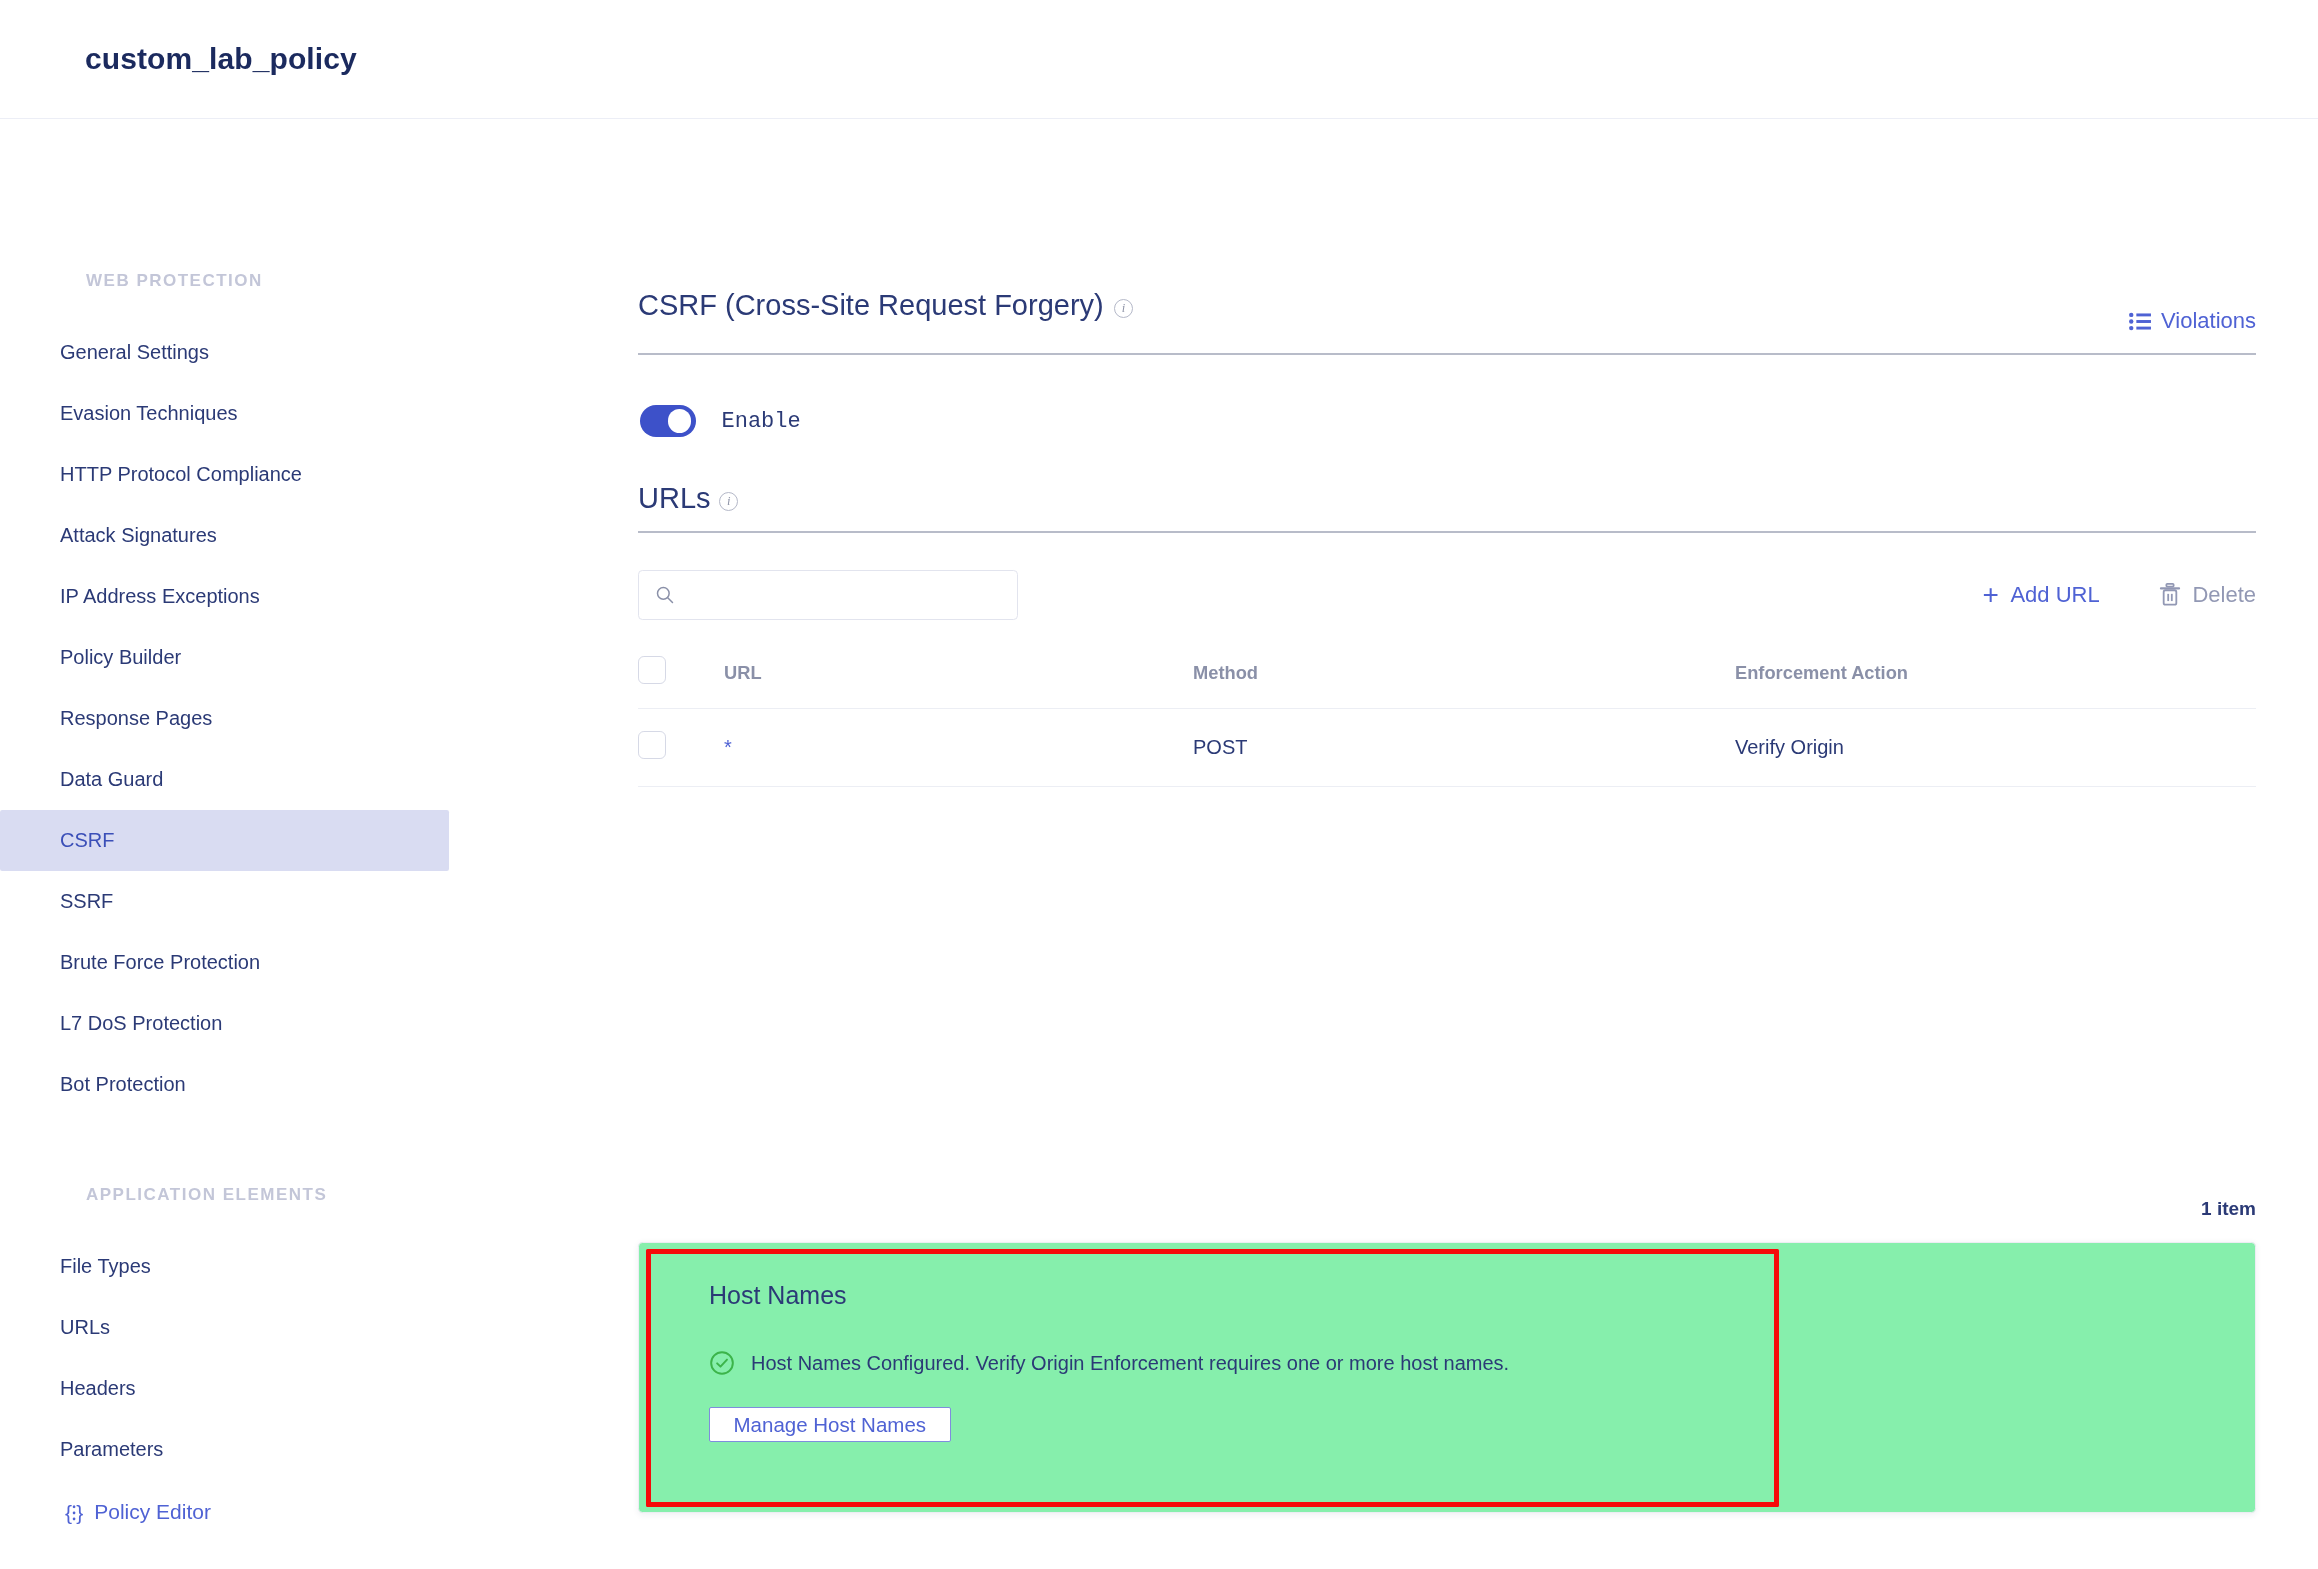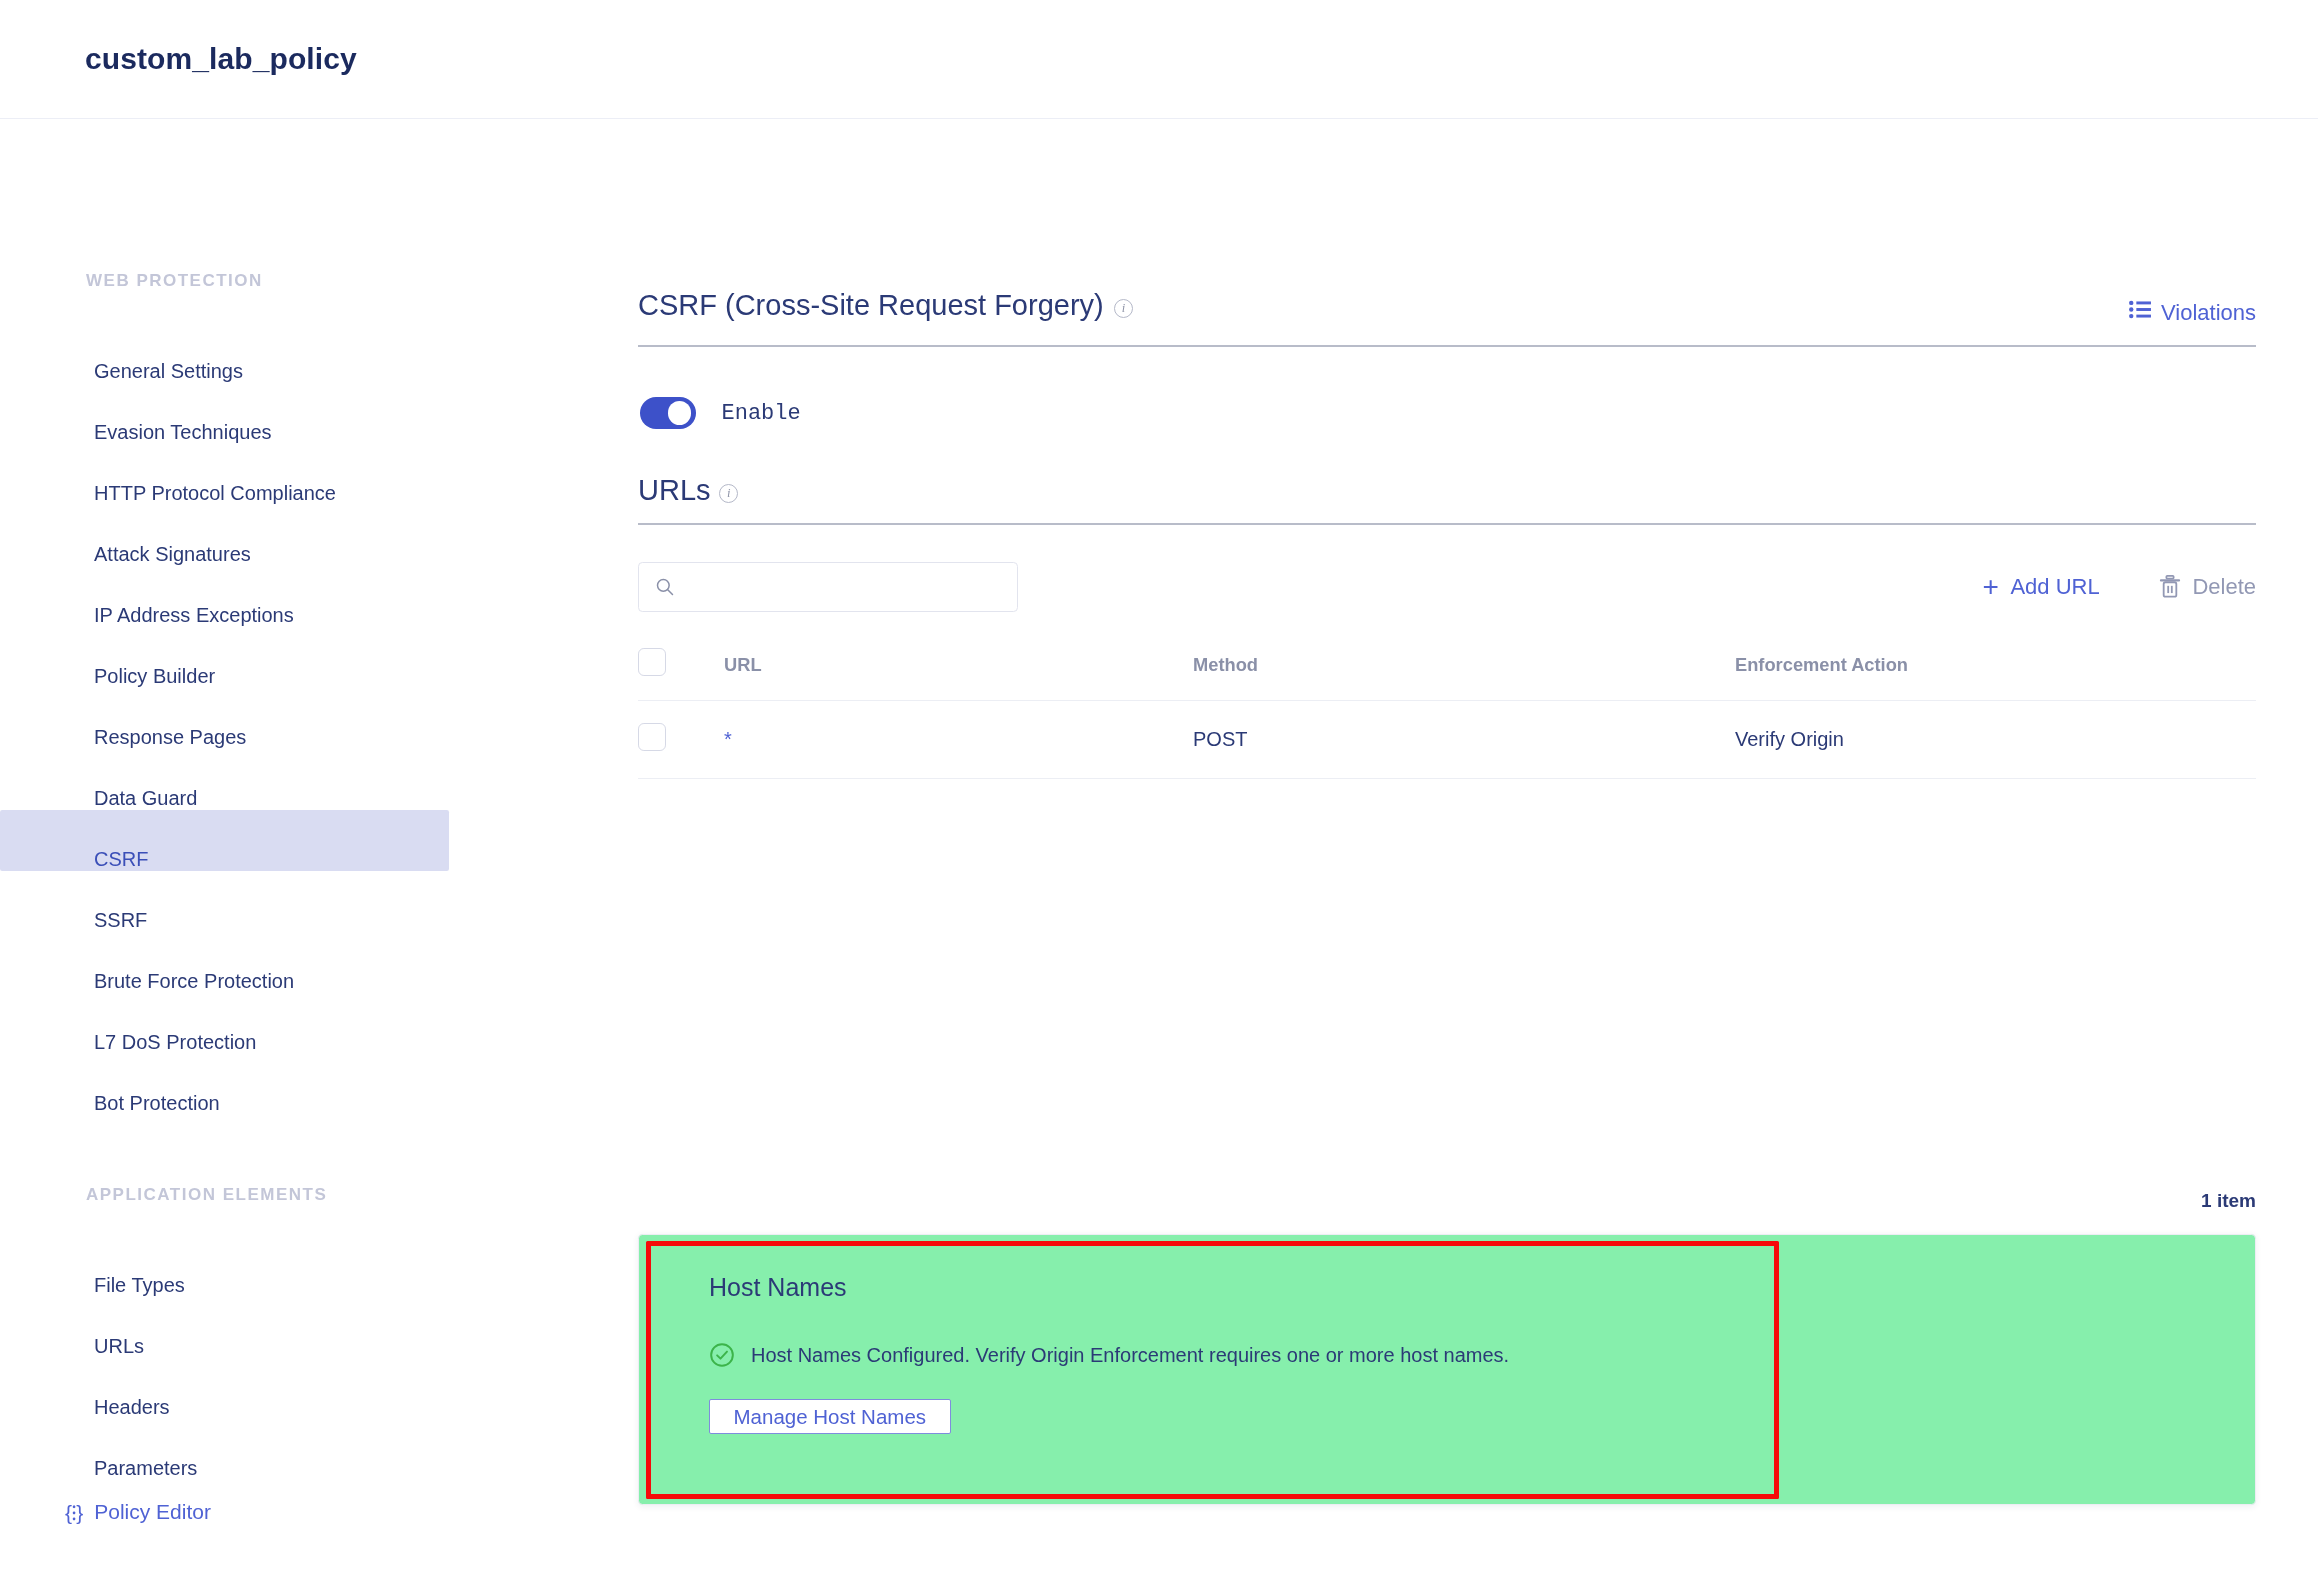--- a/index.html
+++ b/index.html
@@ -42,22 +42,22 @@
     font-weight: bold;
     letter-spacing: 1.5px;
     color: #c3c6d8;
     padding-left: 86px;
     margin-bottom: 31px;
     text-transform: uppercase;
   }
   .nav-item {
     height: 61px;
     display: flex;
-    align-items: flex-end;
-    padding-left: 94px;
+    align-items: center;
+    padding-left: 60px;
     font-size: 20px;
     color: #2b3a76;
     width: 449px;
     border-radius: 2.2px;
   }
   .nav-item.active {
     background: #d9dcf2;
     color: #3b4fb8;
   }
   .nav-gap { height: 70px; }
@@ -107,24 +107,25 @@
     font-style: italic;
     display: inline-flex;
     align-items: center;
     justify-content: center;
     font-family: "Liberation Serif", serif;
     line-height: 1;
     margin-top: 5.9px;
   }
   .violations-link {
     display: flex;
+    align-items: center;
     gap: 10px;
     color: #4f62d4;
     font-size: 22px;
-    margin-top: 11px;
+    margin-top: 19px;
   }
   .list-icon { display: block; }
 
   
   .toggle-row {
     display: flex;
     align-items: center;
     gap: 26px;
     margin-top: 50px;
     padding-left: 1.5px;

